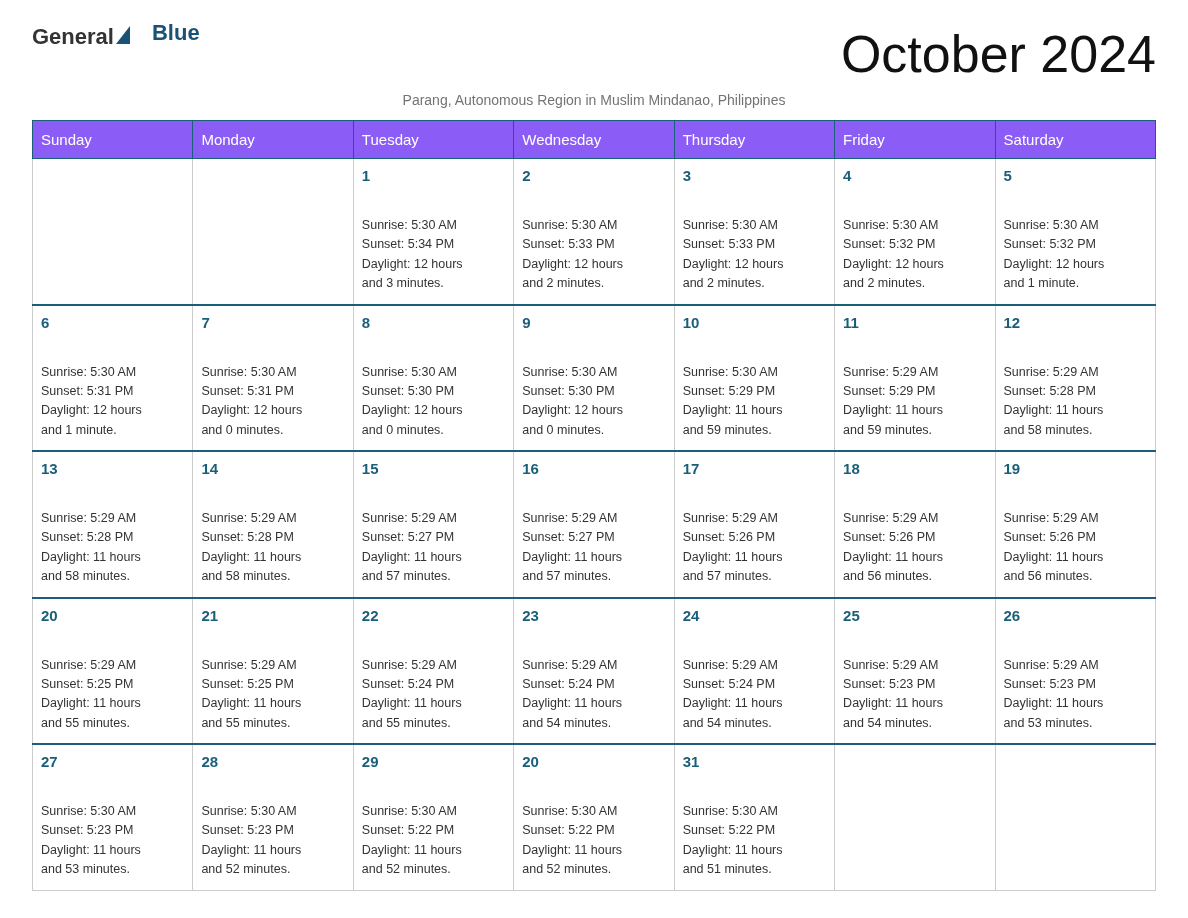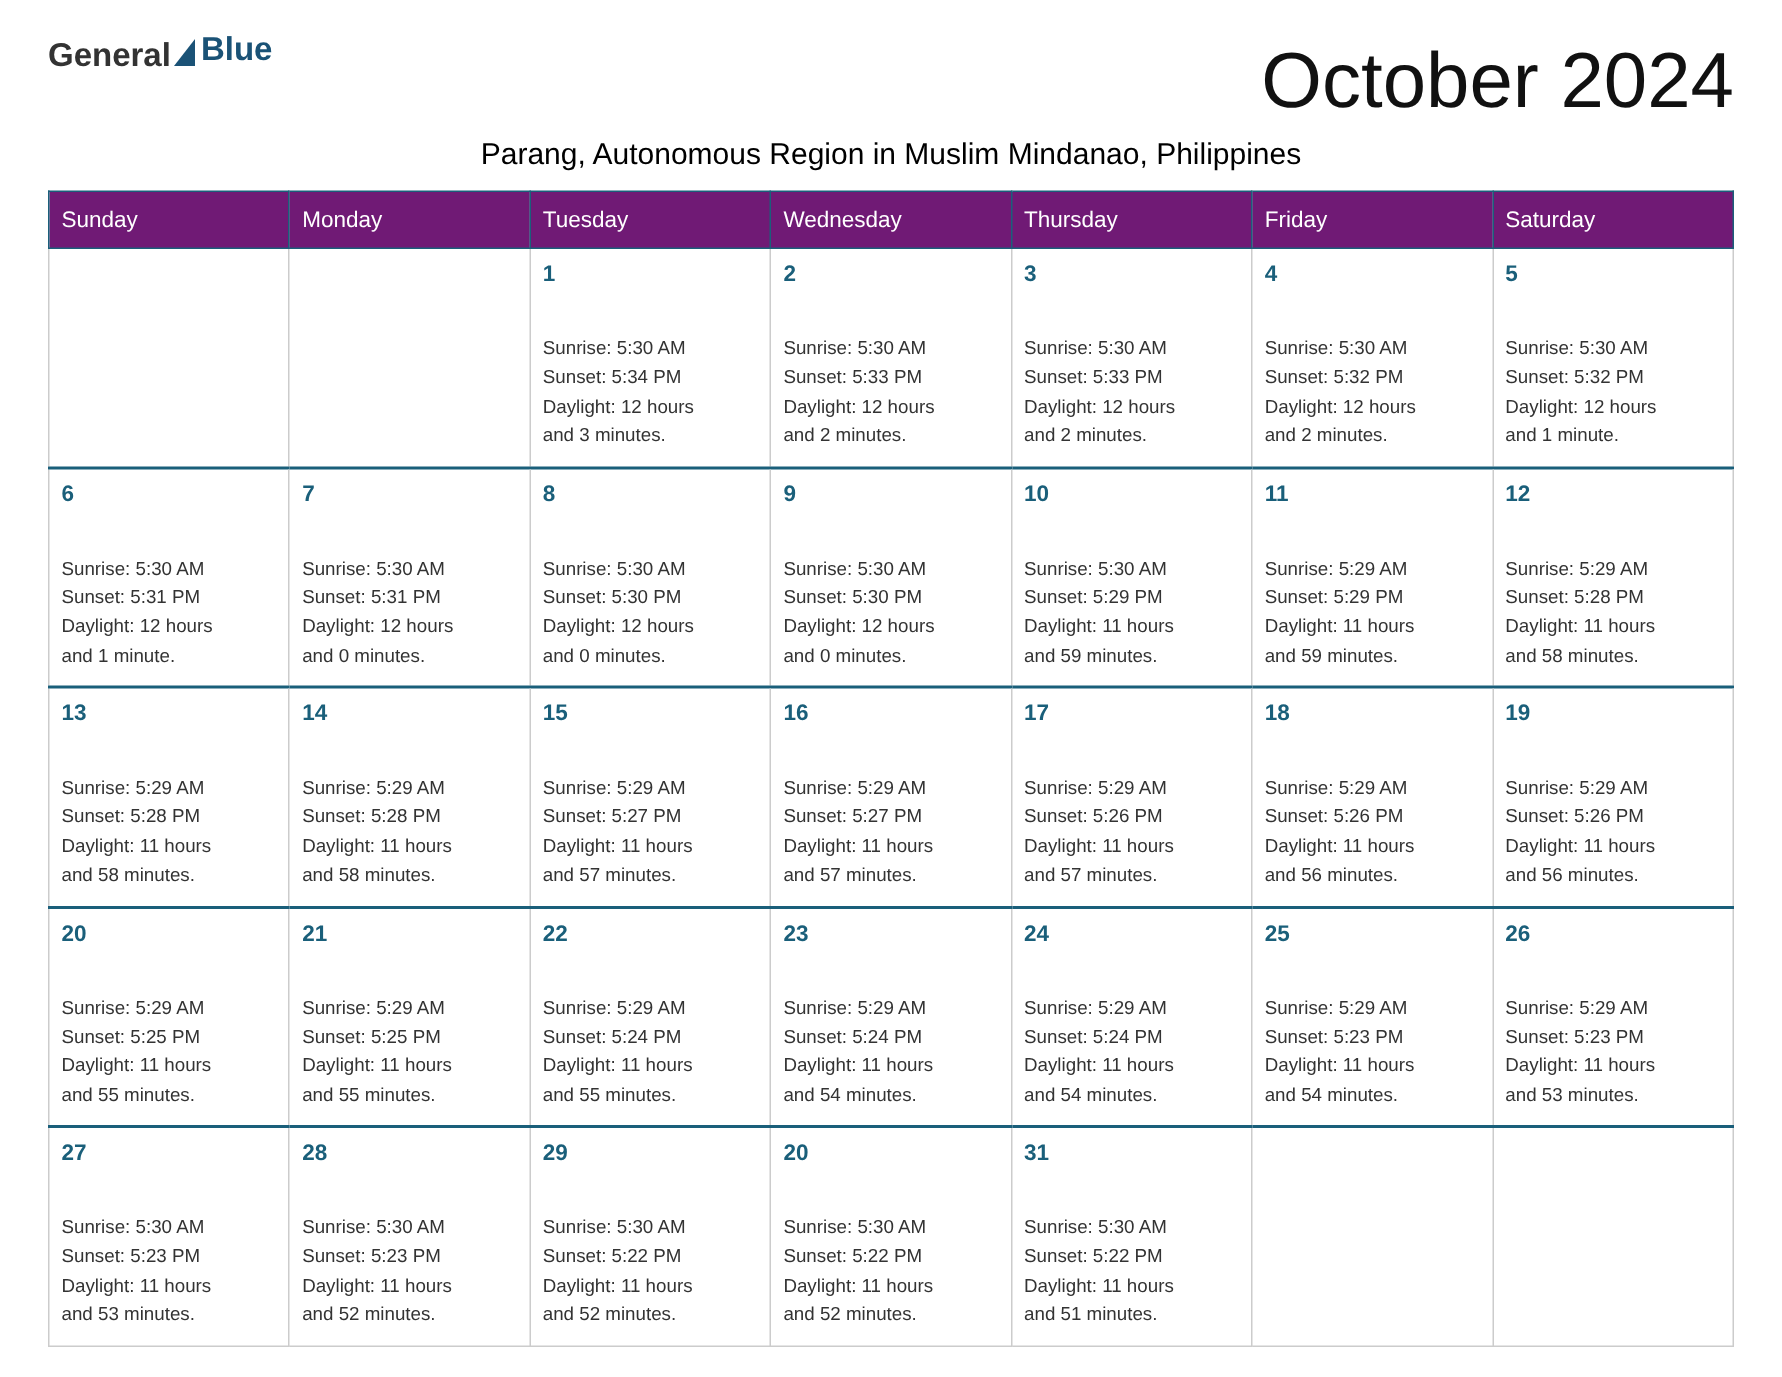--- a/index.html
+++ b/index.html
@@ -35,40 +35,40 @@
       border-left: 14px solid transparent;
       border-bottom: 18px solid #1a5276;
       margin-left: 2px;
       margin-top: -4px;
     }
     .logo-blue {
       color: #1a5276;
       font-size: 22px;
       font-weight: bold;
       margin-top: -4px;
-      margin-left: 2px;
+      margin-left: 20px;
     }
     .month-title {
       font-size: 52px;
       font-weight: normal;
       color: #111;
       text-align: right;
     }
     .subtitle {
       text-align: center;
-      font-size: 20px;
-      color: #000000;
+      font-size: 14px;
+      color: #737373;
       margin-bottom: 12px;
     }
     .calendar {
       width: 100%;
       border-collapse: collapse;
     }
     .calendar th {
-      background: #701a75;
+      background: #8b5cf6;
       color: #fff;
       padding: 10px 8px;
       font-size: 15px;
       font-weight: normal;
       text-align: left;
       border: 1px solid #1a5f7a;
     }
     .calendar td {
       vertical-align: top;
       border: 1px solid #ccc;

